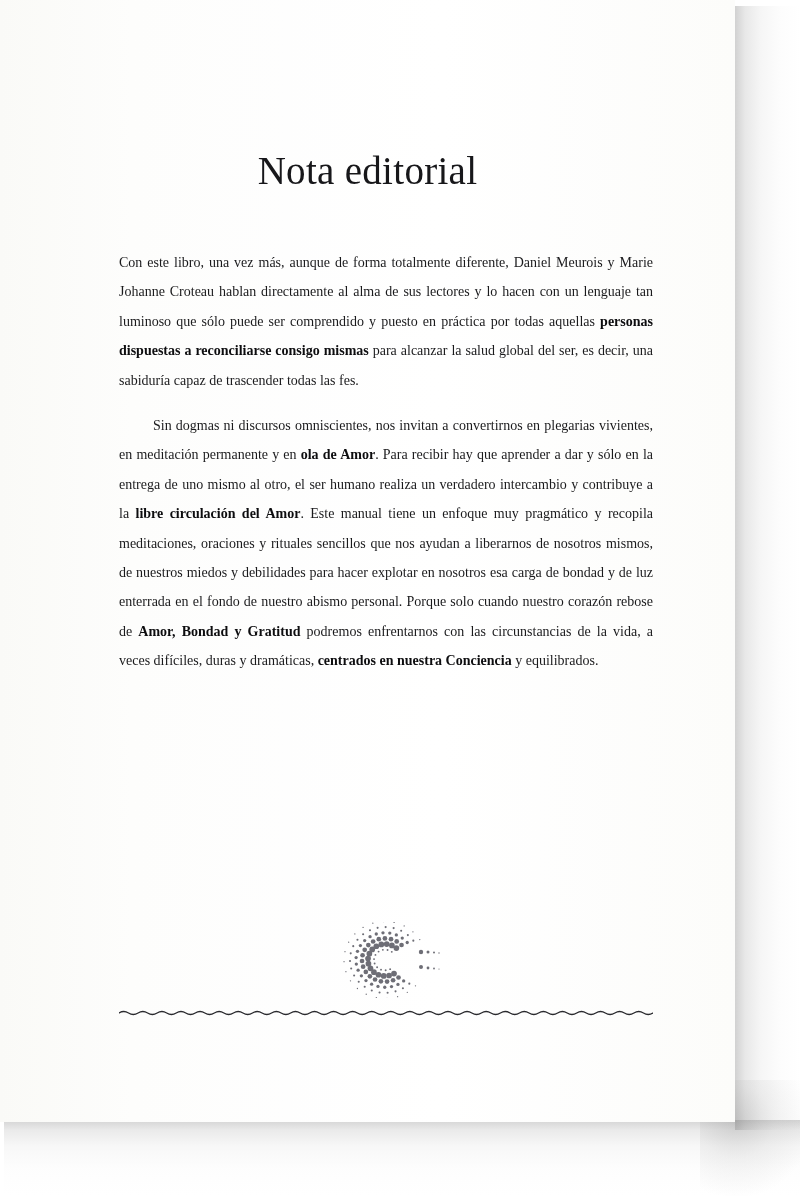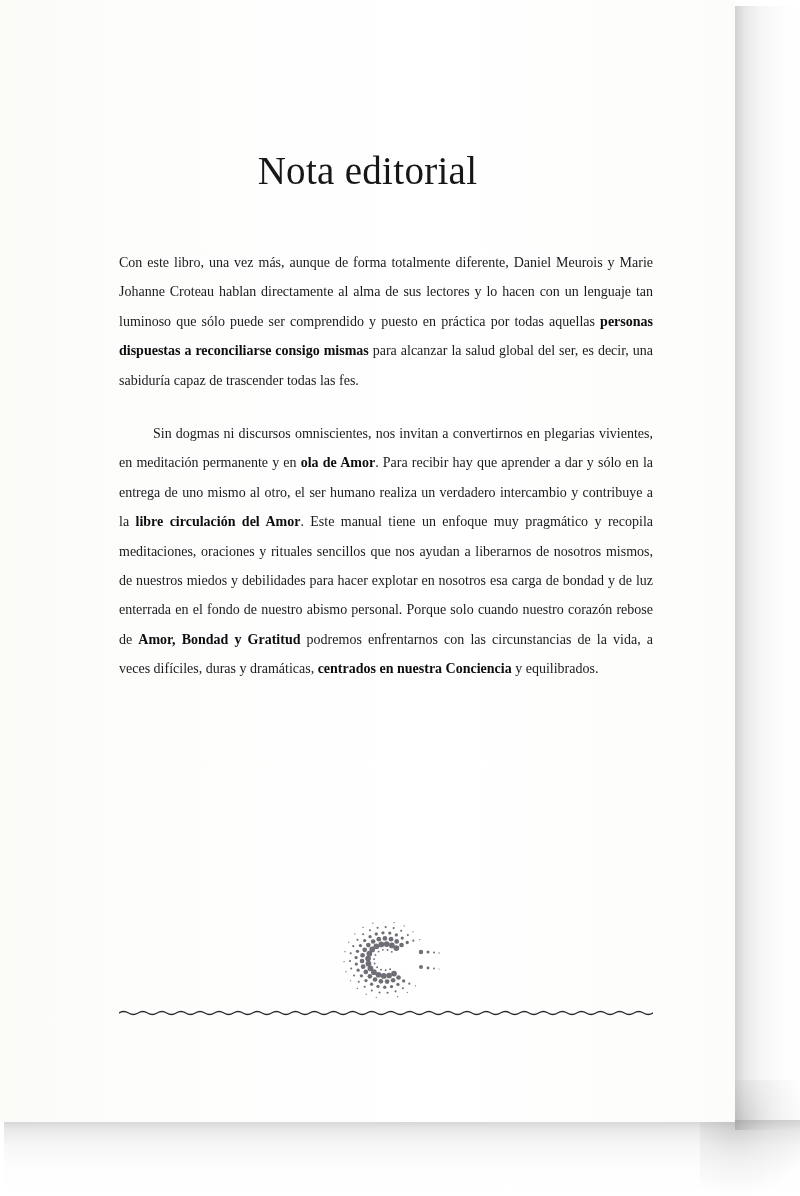--- a/index.html
+++ b/index.html
@@ -118,21 +118,21 @@
   .para {
     margin: 0 0 0 0;
     font-size: 14px;
     line-height: 29.4px;
     text-align: justify;
     text-justify: inter-word;
     color: #1a1a1c;
     hyphens: none;
   }
   .para + .para {
-    margin-top: 24px;
+    margin-top: 16px;
     text-indent: 34px;
   }
   .para b {
     font-weight: 700;
     color: #0d0d0f;
   }
 
   
   .ornament {
     position: absolute;

